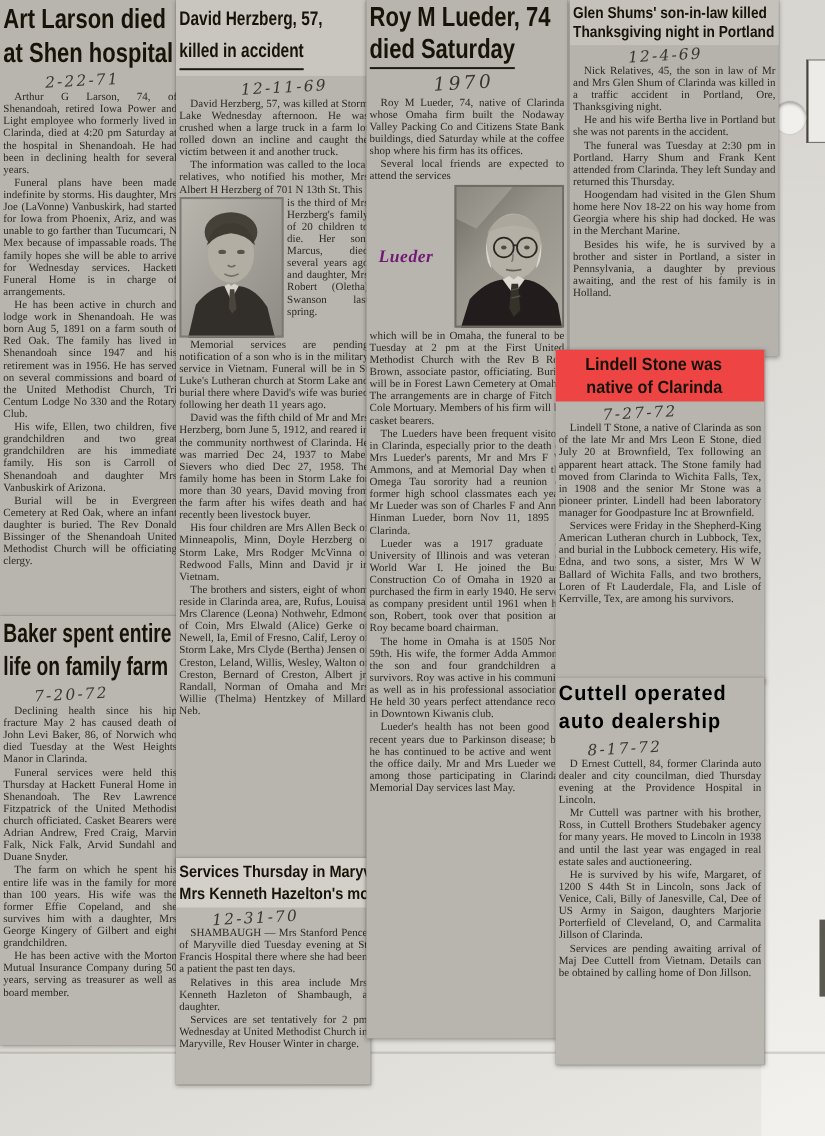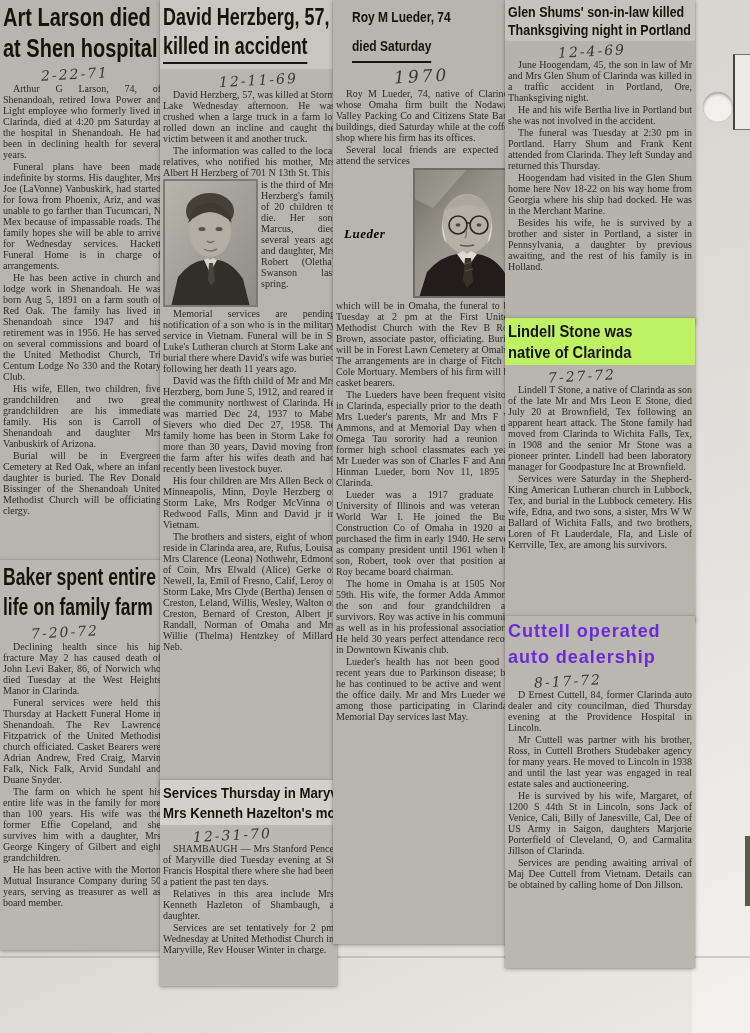--- a/index.html
+++ b/index.html
@@ -18,40 +18,40 @@
   .sliver{position:absolute;right:0;top:836px;width:5px;height:70px;background:#5b5852;}
 
   
   .clip{position:absolute;background:#b8b5ae;color:#2e2a24;padding:2px 3px;overflow:hidden;
     box-shadow:0 1px 4px rgba(48,44,40,.42),0 0 1px rgba(40,36,32,.35);}
   #clip-larson  {left:0;   top:0;    width:158px;height:566px;}
   #clip-baker   {left:0;   top:560px;width:158px;height:386px;background:#bab7b0;}
   #clip-herzberg{left:160px;top:0;   width:172px;height:782px;}
   #clip-hazelton{left:160px;top:780px;width:171px;height:202px;background:#bbb8b1;}
   #clip-lueder  {left:333px;top:0;   width:177px;height:940px;}
-  #clip-shums   {left:505px;top:0;   width:184px;height:320px;background:#b6b3ac;}
+  #clip-shums   {left:518px;top:0;   width:184px;height:320px;background:#b6b3ac;}
   #clip-stone   {left:505px;top:318px;width:184px;height:300px;}
   #clip-cuttell {left:505px;top:616px;width:184px;height:348px;background:#bab7b0;}
 
   
   .hl{font-family:"Liberation Sans","DejaVu Sans",sans-serif;font-weight:bold;color:#171309;}
   .hl .ln{display:block;overflow:hidden;white-space:nowrap;}
   .hl .tx{display:inline-block;transform-origin:0 60%;white-space:nowrap;}
   .hl-larson{font-size:25px;line-height:31px;margin-bottom:1px;}  .hl-larson .tx{transform:scaleX(.80);}
   .hl-baker{font-size:24px;line-height:30px;margin-bottom:1px;text-align:center;}   .hl-baker .tx{transform:scaleX(.73);}
-  .hl-herzberg{font-size:23px;line-height:29px;background:#c9c6bf;margin:-2px -3px 0;padding:3px 3px 5px;}
+  .hl-herzberg{font-size:18px;line-height:29px;background:#c9c6bf;margin:-2px -3px 0;padding:3px 3px 5px;}
   .hl-herzberg .tx{transform:scaleX(.78);}
-  .hl-lueder{font-size:15px;line-height:29px;margin-bottom:1px;margin-left:16px;}  .hl-lueder .tx{transform:scaleX(.80);}
+  .hl-lueder{font-size:25px;line-height:29px;margin-bottom:1px;}  .hl-lueder .tx{transform:scaleX(.80);}
   .hl-shums{font-size:14.5px;line-height:18px;background:#c5c2bb;margin:-2px -3px 0;padding:3px 3px 2px;}
   .hl-shums .tx{transform:scaleX(.86);}
-  .hl-stone{font-size:16px;line-height:21px;background:#bef264;margin:-2px -3px 0;padding:3px 3px 2px;}
+  .hl-stone{font-size:16px;line-height:21px;background:#ef4444;margin:-2px -3px 0;padding:3px 3px 2px;text-align:center;}
   .hl-stone .tx{transform:scaleX(.92);}
   .hl-hazelton{font-size:15px;line-height:20px;background:#d3d0c9;margin:-2px -3px 0;padding:3px 3px 2px;}
   .hl-hazelton .tx{transform:scaleX(.88);}
-  .hl-cuttell{font-size:19px;line-height:26px;letter-spacing:1px;color:#6d28d9;}
+  .hl-cuttell{font-size:19px;line-height:26px;letter-spacing:1px;color:#000000;}
   .hl-cuttell .tx{transform:scaleX(.95);}
   .u{border-bottom:2px solid #1c1810;padding-bottom:1px;}
 
   
   .date{height:17px;}
   .hand{display:inline-block;font-family:"DejaVu Serif",serif;font-style:italic;font-size:14px;
     color:#3a362f;letter-spacing:2px;transform:rotate(-3deg);}
   .d-larson{margin:1px 0 1px 38px;}
   .d-baker{margin:1px 0 1px 28px;}
   .d-herzberg{margin:2px 0 1px 56px;}
@@ -63,21 +63,21 @@
   .d-cuttell{margin:2px 0 0 26px;}
 
   
   .bd{font-size:10px;line-height:11px;text-align:justify;color:#2c2822;}
   .bd p{margin:0 0 1px;text-indent:10px;}
   .bd p.cont,.bd p.wrap{text-indent:0;}
   .prow{display:flex;gap:3px;margin:1px 0;align-items:flex-start;}
   .prow .wrap{flex:1 1 auto;}
   .prow2{display:flex;margin:2px 0;align-items:stretch;}
   .capcell{flex:1;display:flex;align-items:center;padding-left:8px;}
-  .cap{font-style:italic;font-weight:bold;font-size:13px;color:#000000;letter-spacing:.5px;
+  .cap{font-style:italic;font-weight:bold;font-size:16px;color:#701a75;letter-spacing:.5px;
     font-family:"Liberation Serif","DejaVu Serif",serif;}
   .photo{flex:0 0 auto;display:block;}
 </style>
 </head>
 <body>
 
 <div id="page">
   <div class="rightband"></div>
   <div class="seam"></div>
   <div class="notch"></div>
@@ -226,37 +226,37 @@
     </div>
   </article>
 
   <article class="clip" id="clip-shums">
     <div class="hl hl-shums">
       <span class="ln"><span class="tx">Glen Shums' son-in-law killed</span></span>
       <span class="ln"><span class="tx">Thanksgiving night in Portland</span></span>
     </div>
     <div class="date d-shums"><span class="hand">12-4-69</span></div>
     <div class="bd">
-      <p>June Hoogendam, 45, the son in law of Mr and Mrs Glen Shum of Clarinda was killed in a traffic accident in Portland, Ore, Thanksgiving night.</p>
-      <p>He and his wife Bertha live in Portland but she was not involved in the accident.</p>
+      <p>Nick Relatives, 45, the son in law of Mr and Mrs Glen Shum of Clarinda was killed in a traffic accident in Portland, Ore, Thanksgiving night.</p>
+      <p>He and his wife Bertha live in Portland but she was not parents in the accident.</p>
       <p>The funeral was Tuesday at 2:30 pm in Portland. Harry Shum and Frank Kent attended from Clarinda. They left Sunday and returned this Thursday.</p>
       <p>Hoogendam had visited in the Glen Shum home here Nov 18-22 on his way home from Georgia where his ship had docked. He was in the Merchant Marine.</p>
       <p>Besides his wife, he is survived by a brother and sister in Portland, a sister in Pennsylvania, a daughter by previous awaiting, and the rest of his family is in Holland.</p>
     </div>
   </article>
 
   <article class="clip" id="clip-stone">
     <div class="hl hl-stone">
       <span class="ln"><span class="tx">Lindell Stone was</span></span>
       <span class="ln"><span class="tx">native of Clarinda</span></span>
     </div>
     <div class="date d-stone"><span class="hand">7-27-72</span></div>
     <div class="bd">
       <p>Lindell T Stone, a native of Clarinda as son of the late Mr and Mrs Leon E Stone, died July 20 at Brownfield, Tex following an apparent heart attack. The Stone family had moved from Clarinda to Wichita Falls, Tex, in 1908 and the senior Mr Stone was a pioneer printer. Lindell had been laboratory manager for Goodpasture Inc at Brownfield.</p>
-      <p>Services were Saturday in the Shepherd-King American Lutheran church in Lubbock, Tex, and burial in the Lubbock cemetery. His wife, Edna, and two sons, a sister, Mrs W W Ballard of Wichita Falls, and two brothers, Loren of Ft Lauderdale, Fla, and Lisle of Kerrville, Tex, are among his survivors.</p>
+      <p>Services were Friday in the Shepherd-King American Lutheran church in Lubbock, Tex, and burial in the Lubbock cemetery. His wife, Edna, and two sons, a sister, Mrs W W Ballard of Wichita Falls, and two brothers, Loren of Ft Lauderdale, Fla, and Lisle of Kerrville, Tex, are among his survivors.</p>
     </div>
   </article>
 
   <article class="clip" id="clip-cuttell">
     <div class="hl hl-cuttell">
       <span class="ln"><span class="tx">Cuttell operated</span></span>
       <span class="ln"><span class="tx">auto dealership</span></span>
     </div>
     <div class="date d-cuttell"><span class="hand">8-17-72</span></div>
     <div class="bd">

